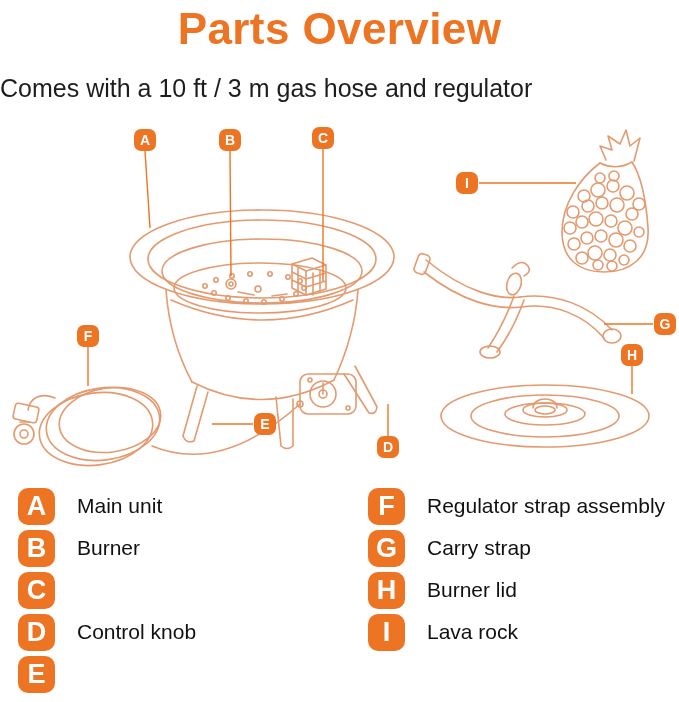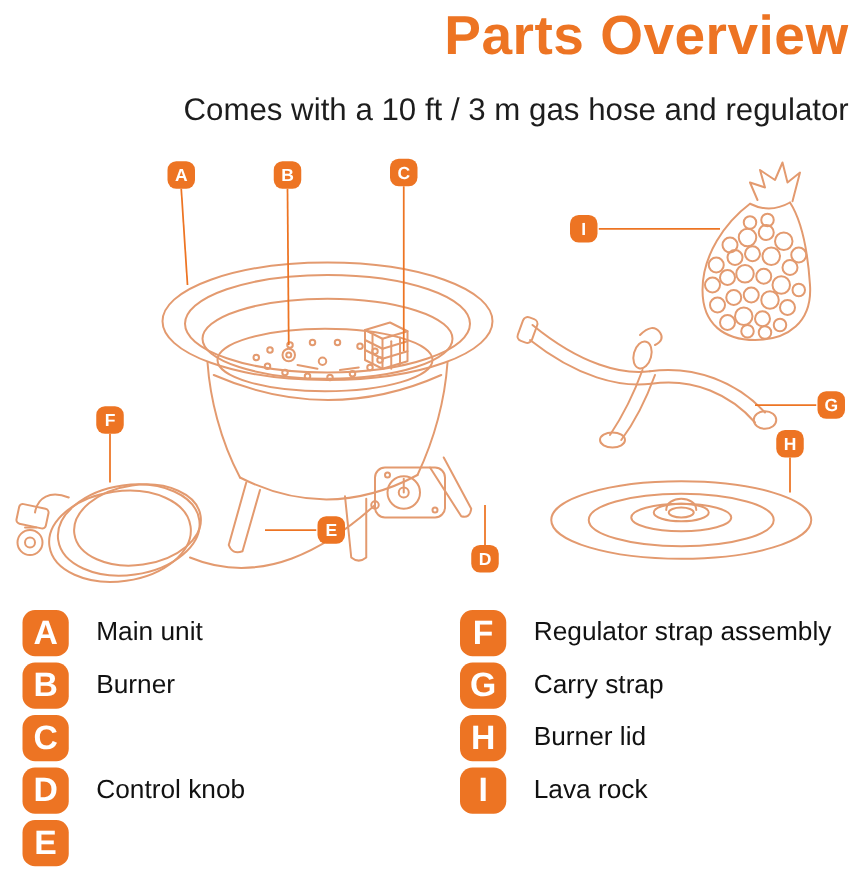--- a/index.html
+++ b/index.html
@@ -1,22 +1,22 @@
 <!DOCTYPE html>
 <html style="--accent: #ED7423; --line-art: #E39A6F;"><head>
 <meta charset="utf-8">
 <style>
   :root{ --accent:#ED7423; --line-art:#E39A6F; }
   *{box-sizing:border-box;margin:0;padding:0}
   html,body{background:#fff}
   body{font-family:"Liberation Sans",sans-serif}
   .page{position:relative;width:679px;height:702px;background:#fff;overflow:hidden}
-  .title{position:absolute;top:4px;left:0;width:100%;text-align:right;
+  .title{position:absolute;top:4px;left:0;width:100%;text-align:center;
          font-size:44px;font-weight:700;color:var(--accent);letter-spacing:.4px}
-  .subtitle{position:absolute;top:74px;left:0;width:100%;text-align:right;
+  .subtitle{position:absolute;top:74px;left:0;width:100%;text-align:left;
             font-size:25px;color:#1d1d1d}
   svg.illustration{position:absolute;left:0;top:0;width:679px;height:702px;pointer-events:none}
   .art{fill:none;stroke:var(--line-art);stroke-width:1.6;stroke-linecap:round;stroke-linejoin:round}
   .leader{fill:none;stroke:var(--accent);stroke-width:1.4}
   .co{position:absolute;width:22px;height:22px;border-radius:7px;background:var(--accent);
       color:#fff;font-weight:700;font-size:14px;display:flex;align-items:center;justify-content:center}
   .legend{position:absolute;left:0;top:487px;width:679px;height:210px}
   .lrow{position:absolute;display:flex;align-items:center;gap:22px;height:38px}
   .badge{width:37px;height:37px;border-radius:10px;background:var(--accent);color:#fff;
          font-weight:700;font-size:27px;display:flex;align-items:center;justify-content:center;

